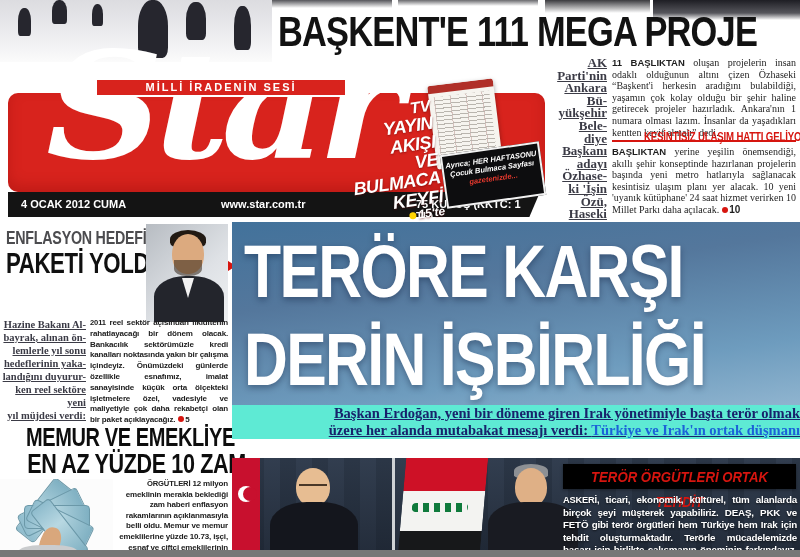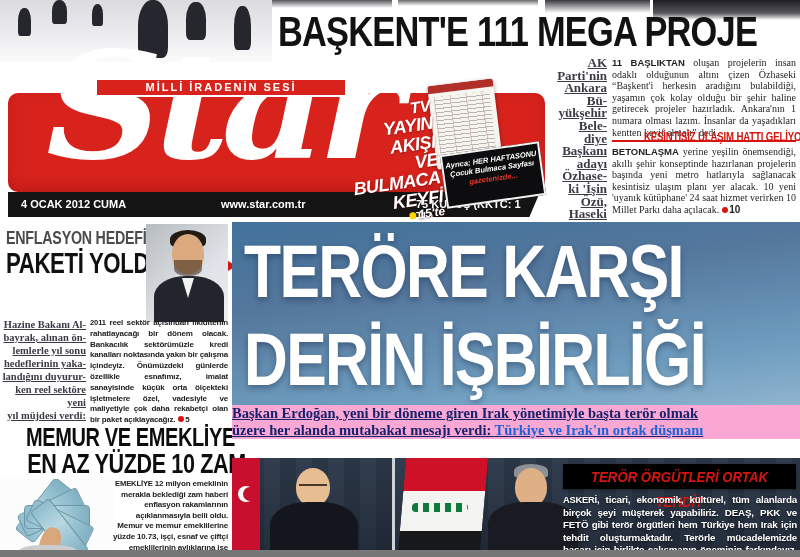--- a/index.html
+++ b/index.html
@@ -125,23 +125,23 @@
   #pen-body { left:112px; top:479px; width:116px; text-align:right;
     font-size:8px; line-height:10.6px; font-weight:700; color:#202020; letter-spacing:-.15px; }
 
   
   #main-band { left:232px; top:222px; width:568px; height:183px;
     background:linear-gradient(172deg,#42729b 0%,#54779c 35%,#6e9cbe 75%,#8fb4cf 100%); }
   #main-headline { left:244px; top:228px; color:#fff; font-weight:800;
     font-size:74px; line-height:88px; letter-spacing:-2px;
     text-shadow:0 3px 7px rgba(10,20,50,.35); }
   #main-headline .inner { transform:scaleX(.82); }
-  #deck-yellow { left:232px; top:405px; width:568px; height:34px; background:#f9a8d4;
+  #deck-yellow { left:232px; top:405px; width:568px; height:34px; background:#5eead4;
     font-family:"Liberation Serif", serif; font-weight:700; font-size:14.5px;
-    line-height:17px; color:#18226b; text-align:left; }
+    line-height:17px; color:#18226b; text-align:right; }
   #deck-yellow .u { text-decoration:underline; white-space:nowrap; }
   #deck-yellow .blue { color:#1b62d8; }
   #deck-navy { left:232px; top:439px; width:568px; height:19px; background:#1b2166;
     text-align:center; font-family:"Liberation Serif", serif; font-weight:700;
     font-size:14.5px; line-height:18px; color:#f2ee1f; }
   #deck-navy .u { text-decoration:underline; white-space:nowrap; }
 
   #summit-photo { left:232px; top:458px; width:568px; height:99px; overflow:hidden;
     background:
       linear-gradient(180deg,rgba(20,26,36,.25),rgba(10,14,22,.5)),
@@ -242,21 +242,21 @@
 Haseki Sözü'
 sloganıyla
 hazırlanan
 111 projeyi
 açıkladı.</div>
   <p class="abs serifbody" id="ts-body1"><span class="lead">11 BAŞLIKTAN</span>
     <span>oluşan projelerin insan odaklı olduğunun altını çizen Özhaseki “Başkent'i herkesin aradığını bulabildiği, yaşamın çok kolay olduğu bir şehir haline getirecek projeler hazırladık. Ankara'nın 1 numara olması lazım. İnsanlar da yaşadıkları kentten keyif almalı” dedi.</span></p>
   <div class="abs" id="ts-sub">
     <span class="inner cond">KESİNTİSİZ ULAŞIM HATTI GELİYOR</span>
   </div>
-  <p class="abs serifbody" id="ts-body2"><span class="lead">BETONLAŞMA</span>
+  <p class="abs serifbody" id="ts-body2"><span class="lead">BAŞLIKTAN</span>
     <span>yerine yeşilin önemsendiği, akıllı şehir konseptinde hazırlanan projelerin başında yeni metro hatlarıyla sağlanacak kesintisiz ulaşım planı yer alacak. 10 yeni 'uyanık kütüphane' 24 saat hizmet verirken 10 Millet Parkı daha açılacak.</span><span class="pref"><span class="dot"></span><b>10</b></span></p>
 
   <div class="abs" id="inf-kicker">
     <span class="inner cond">ENFLASYON HEDEFİ TUTTU</span>
   </div>
   <div class="abs" id="inf-headline">
     <div><span class="inner cond">PAKETİ YOLDA</span><span class="red-arrow"></span></div>
   </div>
   <div class="abs" id="albayrak-photo">
     <div class="hair"></div>
@@ -281,21 +281,21 @@
   </div>
   <div class="abs" id="money-photo">
     <div class="note" style="transform:rotate(-52deg);"></div>
     <div class="note" style="transform:rotate(-26deg);"></div>
     <div class="note" style="transform:rotate(0deg);"></div>
     <div class="note" style="transform:rotate(26deg);"></div>
     <div class="note" style="transform:rotate(52deg);"></div>
     <div class="thumb"></div>
     <div class="sleeve"></div>
   </div>
-  <p class="abs" id="pen-body"><span class="lead">EMEKLİYE</span>
+  <p class="abs" id="pen-body"><span class="lead">ÖRGÜTLERİ</span>
     <span>12 milyon emeklinin merakla beklediği zam haberi enflasyon rakamlarının açıklanmasıyla belli oldu. Memur ve memur emeklilerine yüzde 10.73, işçi, esnaf ve çiftçi emeklilerinin aylıklarına ise yüzde 10.19 zam geldi. En düşük SSK emekli aylığı net bin 247 TL'den bin 904 TL'ye yükseldi.</span></p>
 
   <div class="abs" id="main-band"></div>
   <div class="abs" id="main-headline">
     <div><span class="inner cond">TERÖRE KARŞI</span></div>
     <div><span class="inner cond">DERİN İŞBİRLİĞİ</span></div>
   </div>
   <div class="abs" id="deck-yellow">
     <div class="u">Başkan Erdoğan, yeni bir döneme giren Irak yönetimiyle başta terör olmak</div>
     <div class="u"><span>üzere her alanda mutabakat mesajı verdi: </span><span class="blue">Türkiye ve Irak'ın ortak düşmanı</span></div>

